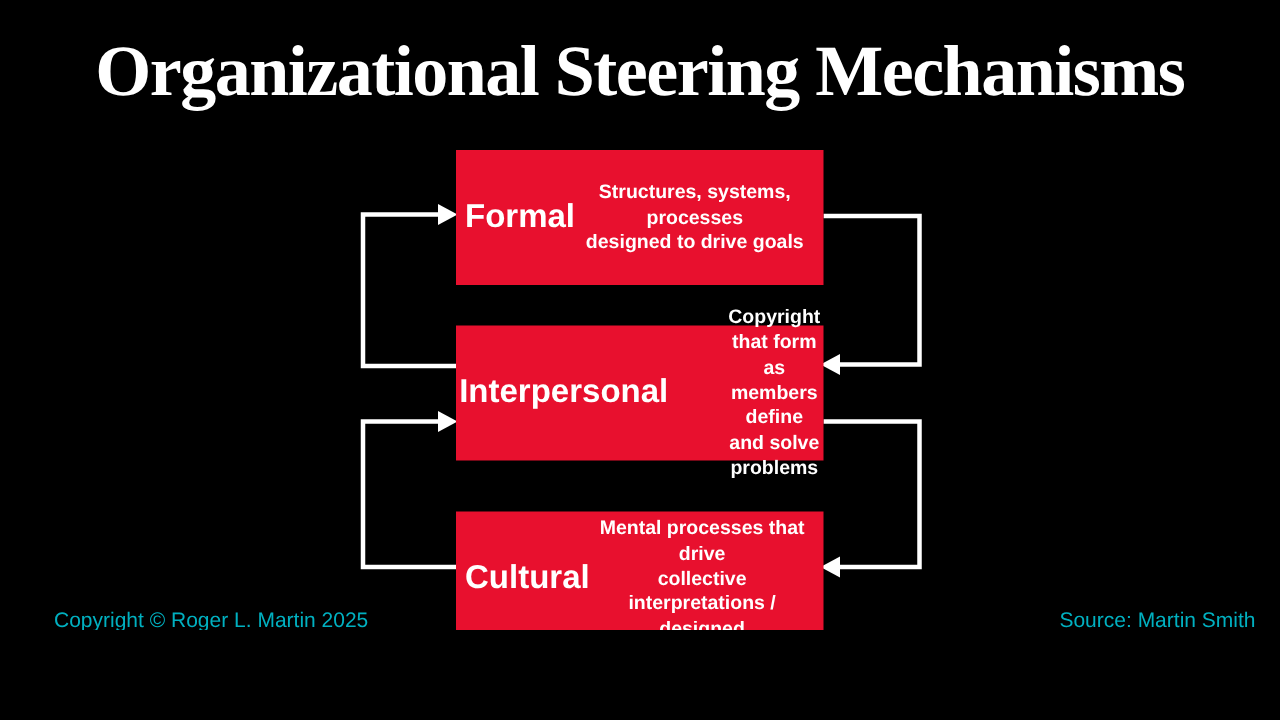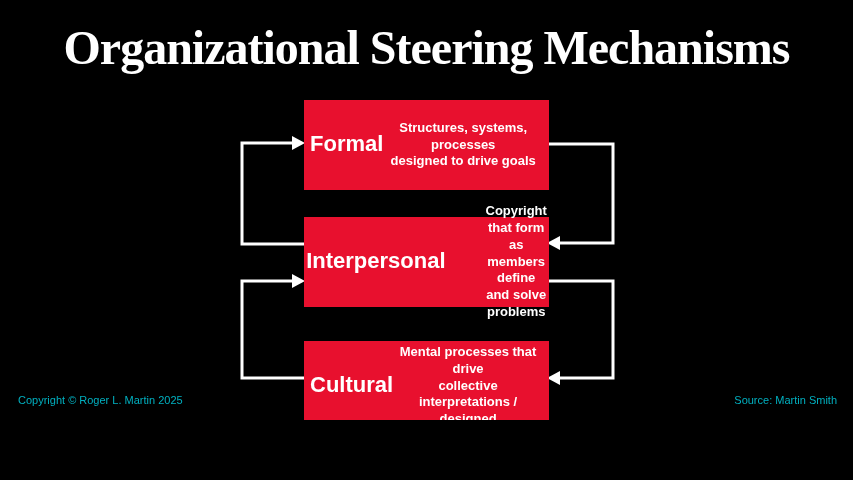--- a/index.html
+++ b/index.html
@@ -62,24 +62,25 @@
     margin-bottom: 3px;
   }
   .box-desc {
     font-size: 13px;
     font-weight: bold;
     line-height: 1.3;
   }
   .box-desc span { display: block; }
   .footer-left, .footer-right {
     position: absolute;
-    bottom: 14px;
+    bottom: 0;
     color: var(--footer-teal, #00b0c0);
-    font-size: 11px;
+    font-size: 14px;
     line-height: 1;
+    margin-left: 18px;
   }
   .footer-left  { left: 18px; }
   .footer-right { right: 16px; }
 </style>
 </head>
 <body>
 
 <div class="slide">
 
   <h1 class="slide-title">Organizational Steering Mechanisms</h1>

